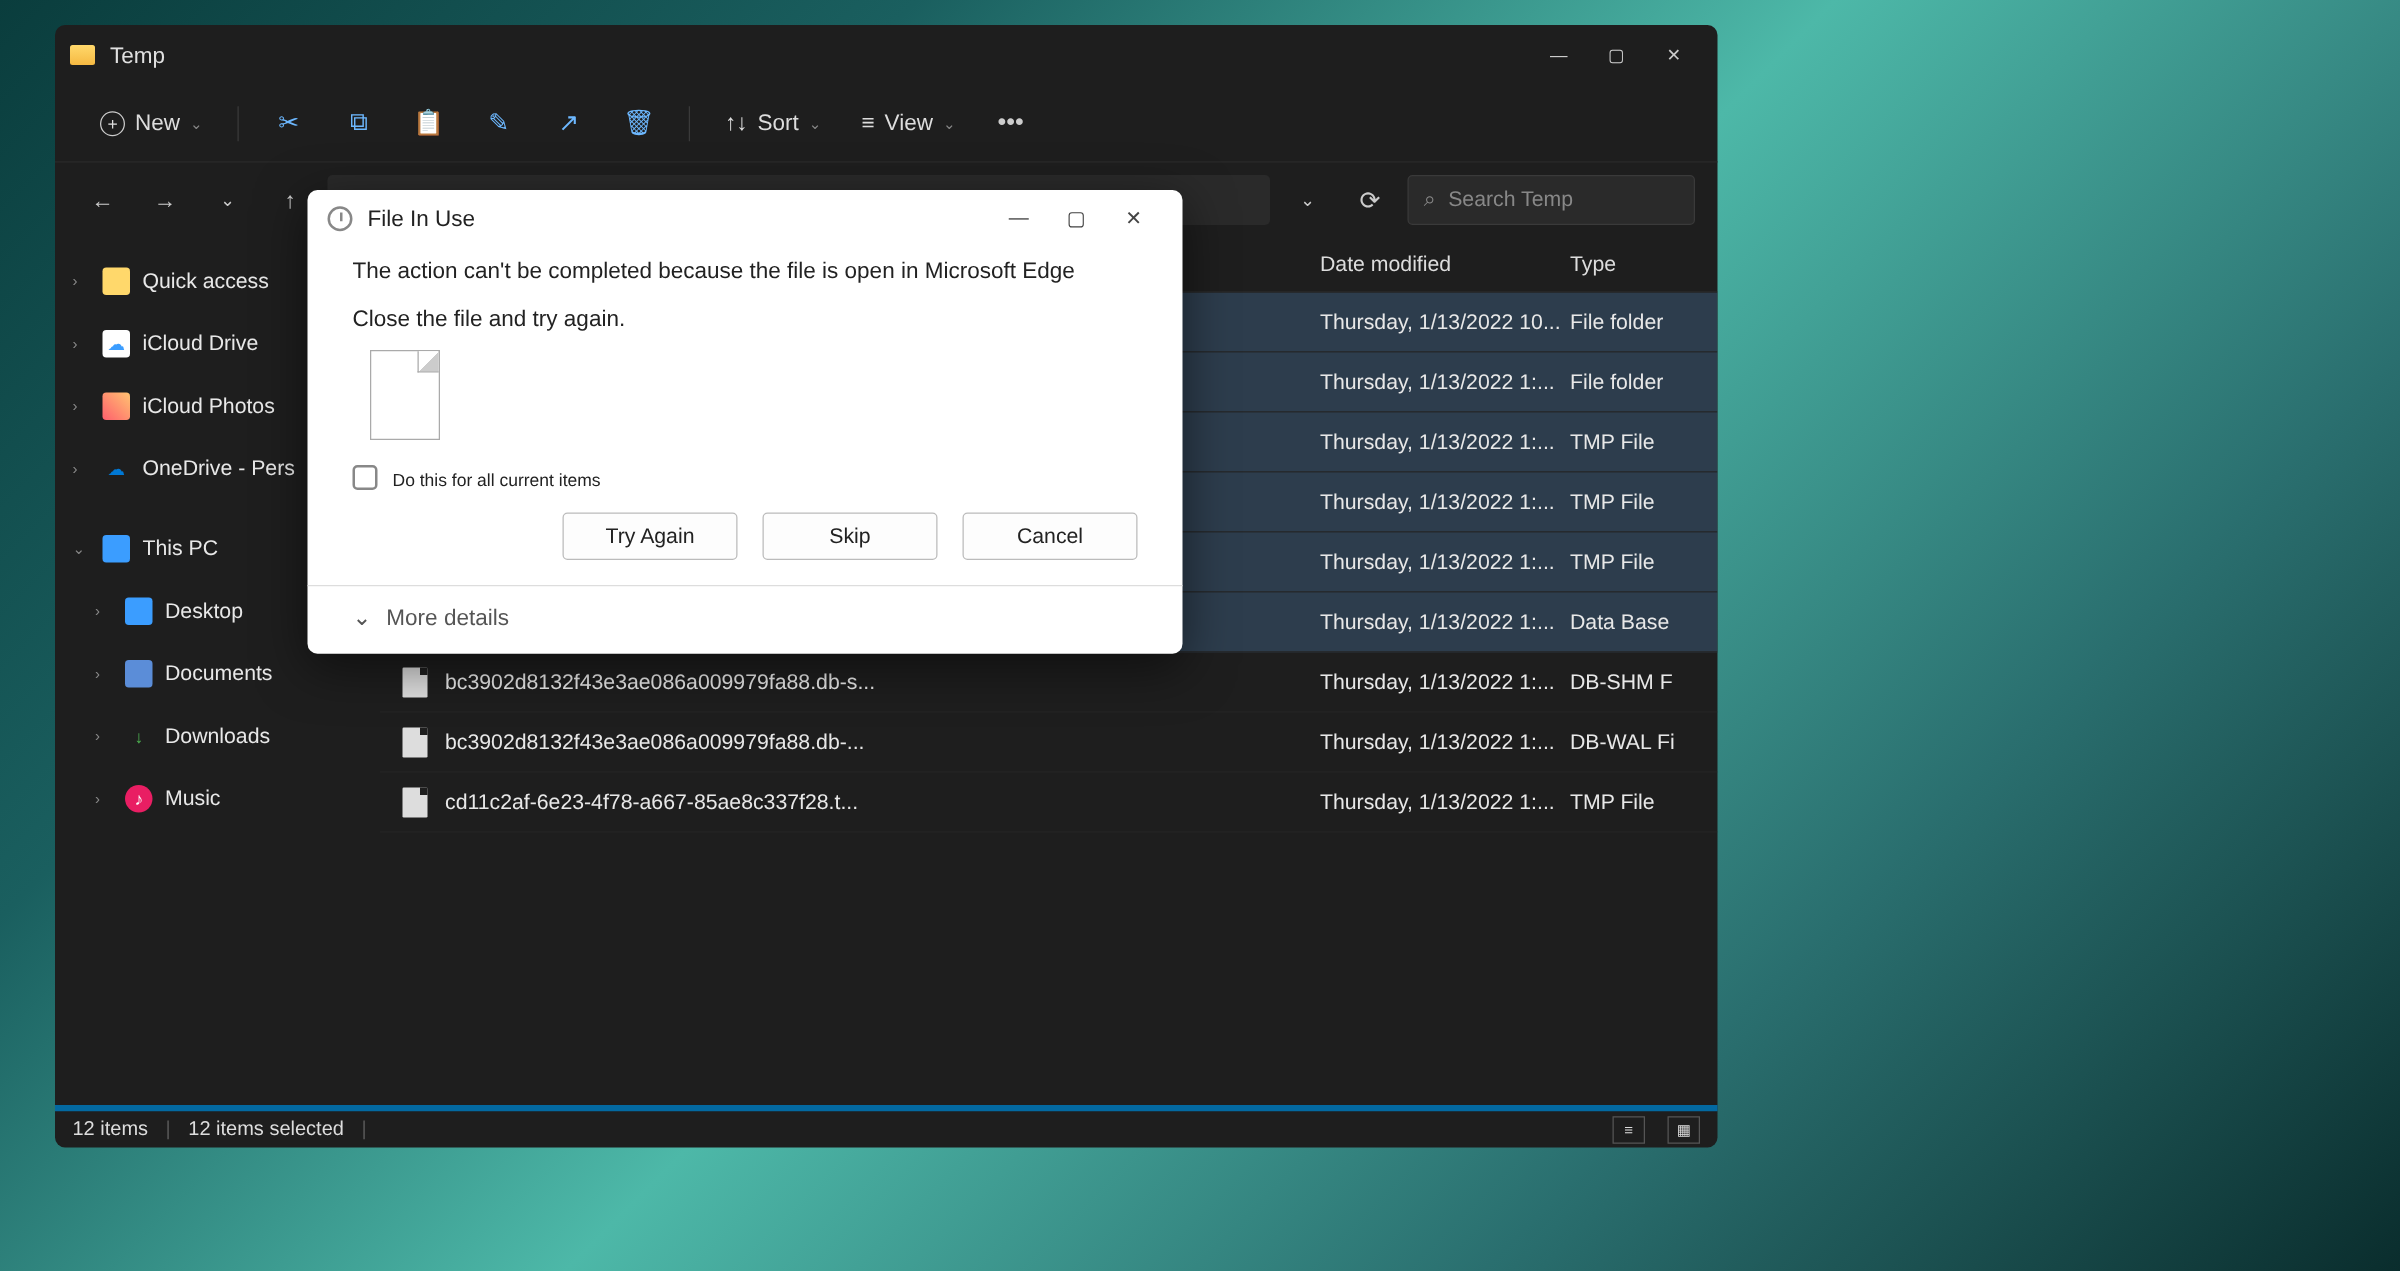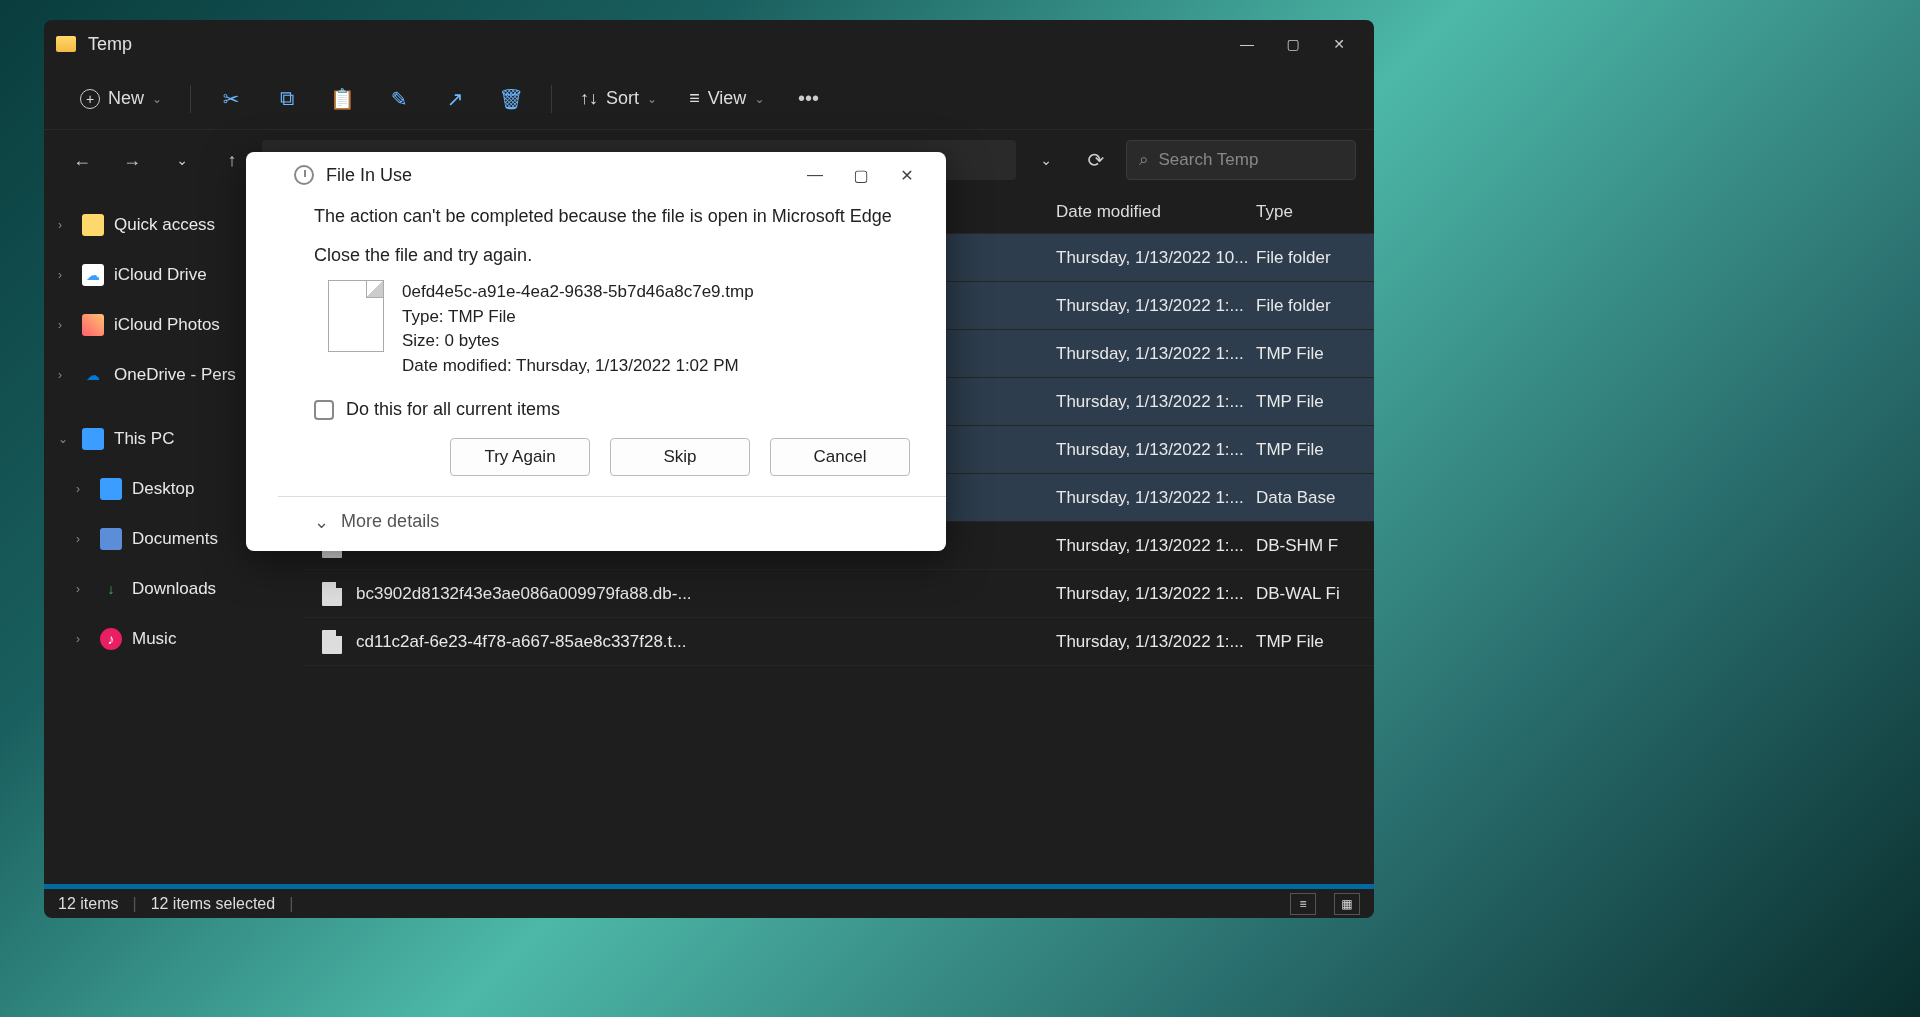--- a/index.html
+++ b/index.html
@@ -30,34 +30,34 @@
 .col-type { width: 100px; }
 .filelist { flex: 1; overflow-y: auto; }
 .filerow { display: flex; height: 48px; align-items: center; padding: 0 18px; font-size: 17px; color: #e8e8e8; border-bottom: 1px solid #252525; }
 .filerow.sel { background: #2d3d4d; }
 .file-ico { width: 20px; height: 24px; background: #ddd; margin-right: 14px; border-radius: 1px; position: relative; }
 .file-ico::after { content:''; position:absolute; top:0; right:0; width:6px; height:6px; background:#1e1e1e; }
 .statusbar { height: 34px; display: flex; align-items: center; padding: 0 14px; font-size: 16px; color: #ddd; border-top: 5px solid #0369a1; gap: 14px; }
 .statusbar .vbtn { width:26px; height:22px; border:1px solid #555; margin-left:4px; display:flex; align-items:center; justify-content:center; font-size:12px; }
 .sb-sep { color:#555; }
 
-.dialog { position: absolute; top: 152px; left: 246px; width: 700px; background: #fff; border-radius: 8px; color: #222; box-shadow: 0 10px 40px rgba(0,0,0,0.5); padding-left: 32px; }
+.dialog { position: absolute; top: 152px; left: 246px; width: 700px; background: #fff; border-radius: 8px; color: #222; box-shadow: 0 10px 40px rgba(0,0,0,0.5); }
 .dlg-title { display: flex; align-items: center; height: 46px; padding: 0 16px; }
 .dlg-clock { width: 20px; height: 20px; border: 2px solid #888; border-radius: 50%; margin-right: 12px; position: relative; }
 .dlg-clock::after { content:''; position:absolute; top:3px; left:8px; width:2px; height:7px; background:#888; }
 .dlg-title-text { flex: 1; font-size: 18px; }
 .dlg-winbtn { width: 46px; height: 36px; display: flex; align-items: center; justify-content: center; color: #444; font-size: 16px; }
 .dlg-body { padding: 8px 36px 20px; }
 .dlg-msg { font-size: 18px; margin-bottom: 18px; }
 .dlg-sub { font-size: 18px; margin-bottom: 14px; }
 .dlg-file { display: flex; gap: 18px; margin-bottom: 20px; }
 .dlg-fileico { width: 56px; height: 72px; border: 1px solid #aaa; background: #fff; position: relative; margin-left: 14px; }
 .dlg-fileico::after { content:''; position:absolute; top:0; right:0; width:16px; height:16px; background:linear-gradient(135deg,#fff 50%, #ccc 50%); border-left:1px solid #aaa; border-bottom:1px solid #aaa; }
 .dlg-meta { font-size: 17px; line-height: 1.45; }
-.dlg-check { display: flex; align-items: flex-end; gap: 12px; font-size: 18px; margin-bottom: 18px; }
+.dlg-check { display: flex; align-items: flex-end; gap: 12px; font-size: 14px; margin-bottom: 18px; }
 .dlg-check .box { width: 20px; height: 20px; border: 2px solid #888; border-radius: 4px; }
 .dlg-btns { display: flex; justify-content: flex-end; gap: 20px; }
 .dlg-btn { width: 140px; height: 38px; border: 1px solid #bbb; background: #fdfdfd; border-radius: 4px; font-size: 17px; display:flex; align-items:center; justify-content:center; }
 .dlg-footer { border-top: 1px solid #ddd; padding: 14px 36px 18px; display: flex; align-items: center; gap: 12px; color: #555; font-size: 18px; }
 </style>
 </head>
 <body>
 
 <div class="explorer">
 
@@ -242,26 +242,20 @@
     <div class="dlg-title-text">File In Use</div>
     <div class="dlg-winbtn">—</div>
     <div class="dlg-winbtn">▢</div>
     <div class="dlg-winbtn">✕</div>
   </div>
   <div class="dlg-body">
     <div class="dlg-msg">The action can't be completed because the file is open in Microsoft Edge</div>
     <div class="dlg-sub">Close the file and try again.</div>
     <div class="dlg-file">
       <div class="dlg-fileico"></div>
-      <div class="dlg-meta">
-        <div>0efd4e5c-a91e-4ea2-9638-5b7d46a8c7e9.tmp</div>
-        <div>Type: TMP File</div>
-        <div>Size: 0 bytes</div>
-        <div>Date modified: Thursday, 1/13/2022 1:02 PM</div>
-      </div>
     </div>
     <div class="dlg-check">
       <div class="box"></div>
       <span>Do this for all current items</span>
     </div>
     <div class="dlg-btns">
       <div class="dlg-btn">Try Again</div>
       <div class="dlg-btn">Skip</div>
       <div class="dlg-btn">Cancel</div>
     </div>

